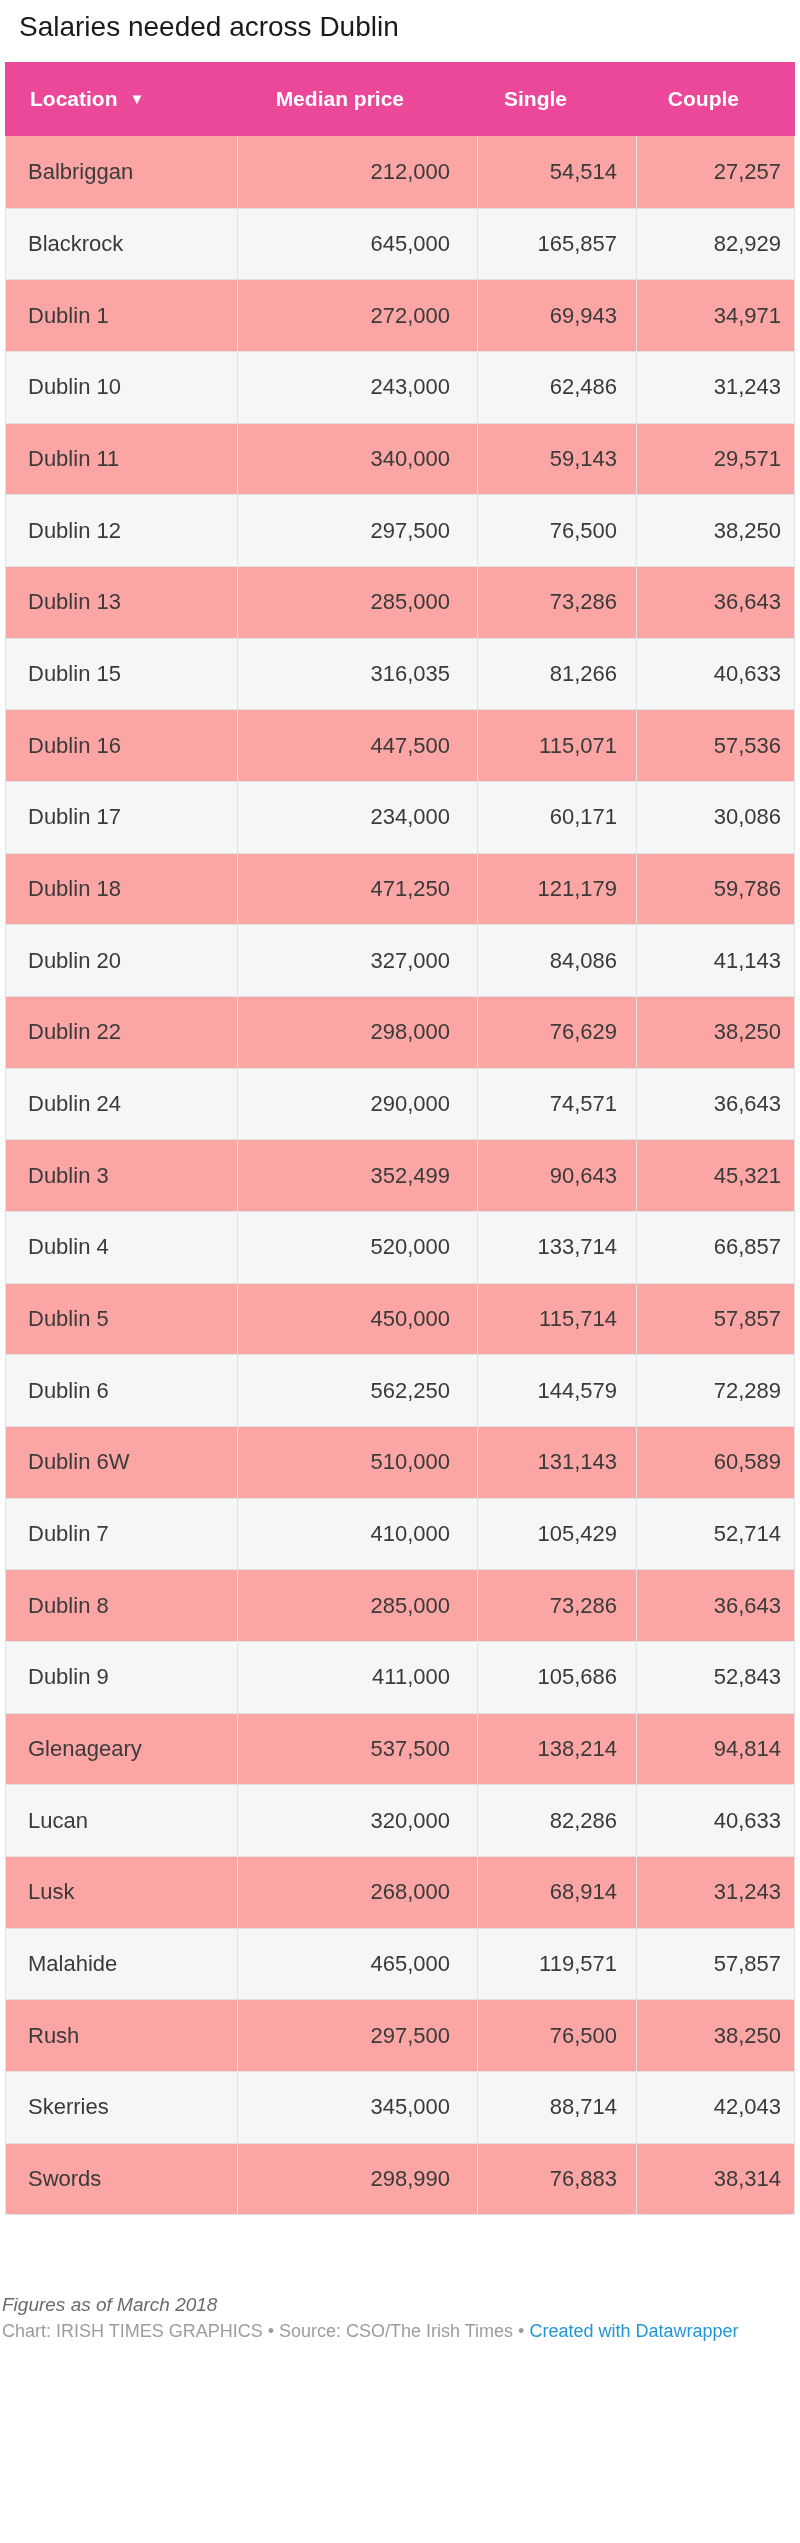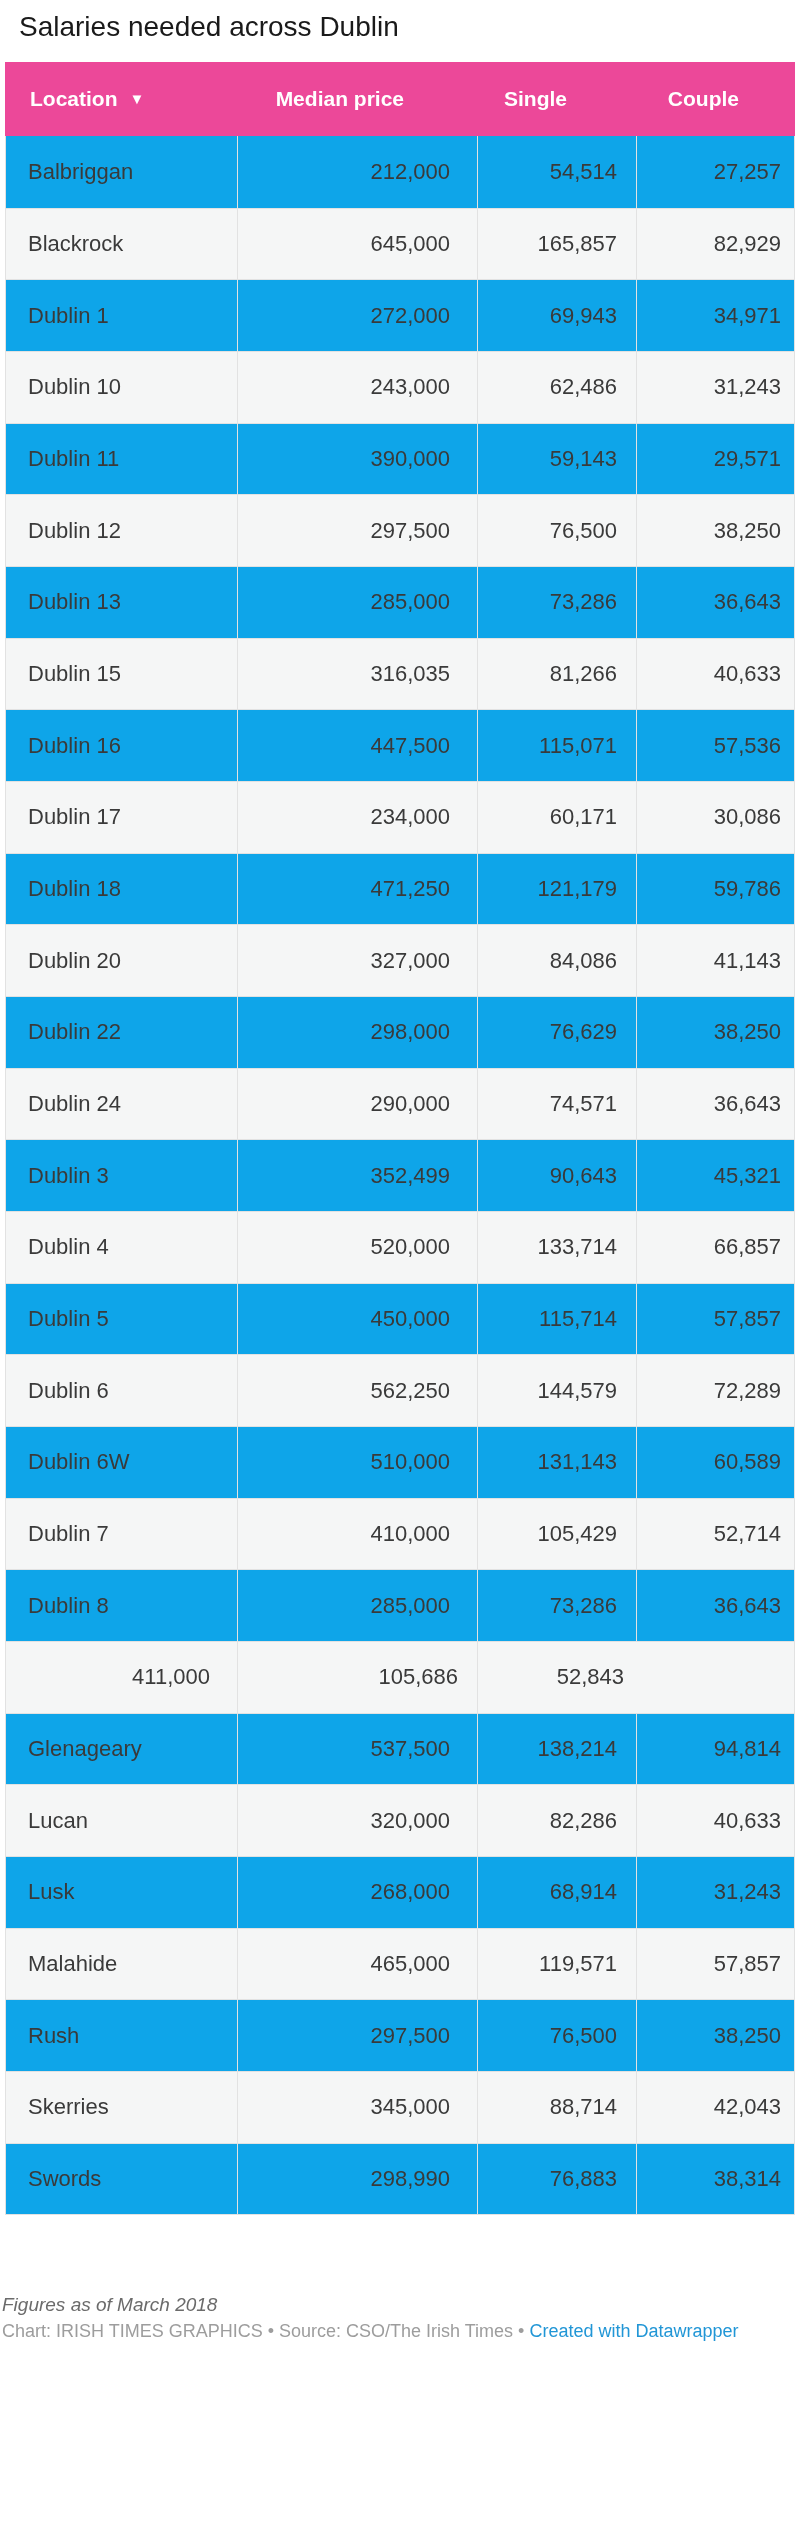--- a/index.html
+++ b/index.html
@@ -24,21 +24,21 @@
   .th.c1{text-align:right;padding-right:74px;}
   .th.c2{text-align:right;padding-right:70px;}
   .th.c3{text-align:right;padding-right:56px;}
   .sort-arrow{font-size:15px;margin-left:12px;vertical-align:2px;}
   .tbody{
     border:1px solid #e2e2e2;border-top:none;box-sizing:border-box;
   }
   .trow{
     display:grid;grid-template-columns:232px 240px 159px 1fr;
     height:71.68px;align-items:center;box-sizing:border-box;
-    background:#0ea5e9;font-size:22px;color:#3a3a3a;
+    background:#fca5a5;font-size:22px;color:#3a3a3a;
   }
   .trow + .trow{border-top:1px solid #e2e2e2;}
   .trow:nth-child(even){background:#f5f6f6;}
   .cell{box-sizing:border-box;height:100%;display:flex;align-items:center;white-space:nowrap;}
   .cell.c0{padding-left:22px;justify-content:flex-start;border-right:1px solid #e2e2e2;}
   .cell.c1{padding-right:27px;justify-content:flex-end;border-right:1px solid #e2e2e2;}
   .cell.c2{padding-right:19px;justify-content:flex-end;border-right:1px solid #e2e2e2;}
   .cell.c3{padding-right:13px;justify-content:flex-end;}
   .footer{margin:78px 0 0 2px;max-width:780px;}
   .footnote{
@@ -83,21 +83,21 @@
           <div class="cell c3">34,971</div>
         </div>
         <div class="trow">
           <div class="cell c0">Dublin 10</div>
           <div class="cell c1">243,000</div>
           <div class="cell c2">62,486</div>
           <div class="cell c3">31,243</div>
         </div>
         <div class="trow">
           <div class="cell c0">Dublin 11</div>
-          <div class="cell c1">390,000</div>
+          <div class="cell c1">340,000</div>
           <div class="cell c2">59,143</div>
           <div class="cell c3">29,571</div>
         </div>
         <div class="trow">
           <div class="cell c0">Dublin 12</div>
           <div class="cell c1">297,500</div>
           <div class="cell c2">76,500</div>
           <div class="cell c3">38,250</div>
         </div>
         <div class="trow">
@@ -184,20 +184,21 @@
           <div class="cell c2">105,429</div>
           <div class="cell c3">52,714</div>
         </div>
         <div class="trow">
           <div class="cell c0">Dublin 8</div>
           <div class="cell c1">285,000</div>
           <div class="cell c2">73,286</div>
           <div class="cell c3">36,643</div>
         </div>
         <div class="trow">
+          <div class="cell c0">Dublin 9</div>
           <div class="cell c1">411,000</div>
           <div class="cell c2">105,686</div>
           <div class="cell c3">52,843</div>
         </div>
         <div class="trow">
           <div class="cell c0">Glenageary</div>
           <div class="cell c1">537,500</div>
           <div class="cell c2">138,214</div>
           <div class="cell c3">94,814</div>
         </div>

